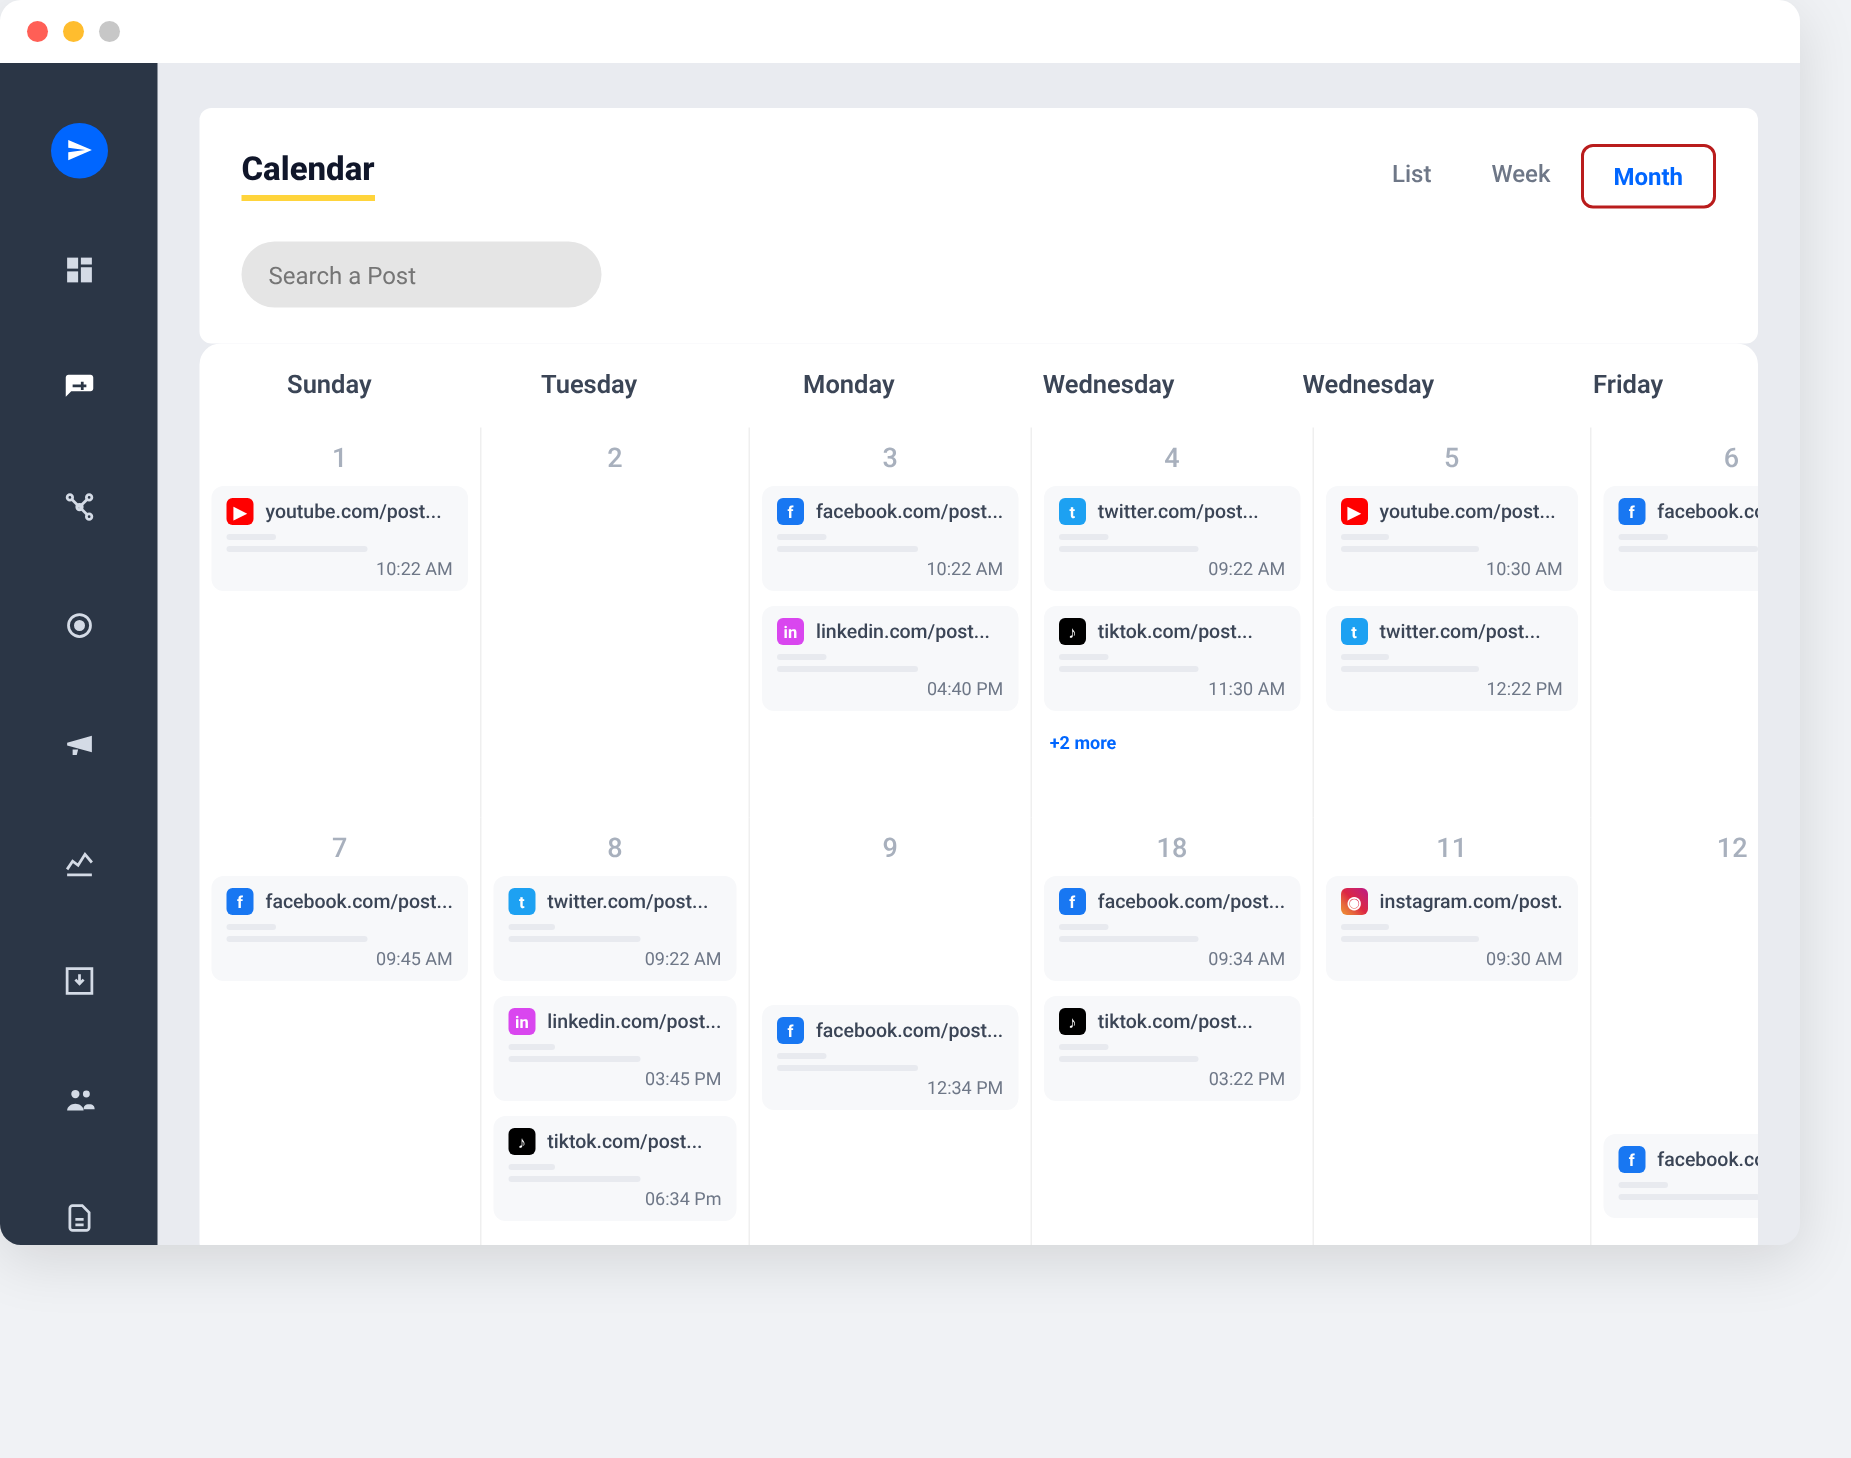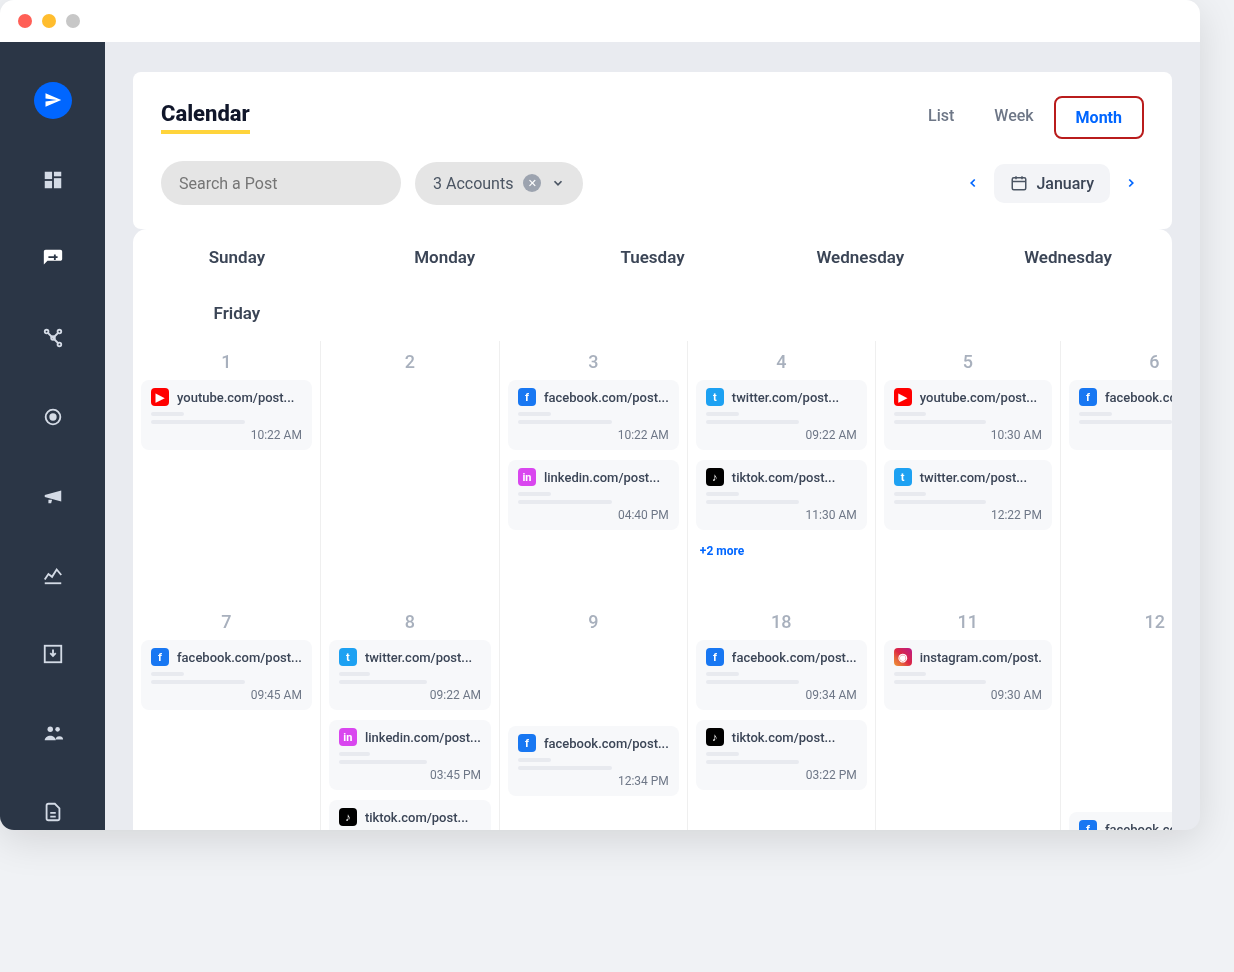--- a/index.html
+++ b/index.html
@@ -21,21 +21,21 @@
 .vtab{padding:10px 20px;border-radius:8px;font-size:16px;color:#6e7787;cursor:pointer;font-weight:500}
 .vtab.active{border:2px solid #b91c1c;color:#0066ff;font-weight:700}
 .controls{display:flex;align-items:center;gap:14px}
 .ctl{background:#e5e5e5;border-radius:24px;padding:12px 18px;display:flex;align-items:center;gap:10px;color:#4b5563;font-size:16px;cursor:pointer}
 .search{width:240px}
 .search input{border:none;background:transparent;outline:none;font-size:16px;color:#4b5563;flex:1}
 .month-nav{display:flex;align-items:center;gap:8px;margin-left:auto}
 .arrow{color:#0066ff;font-size:18px;cursor:pointer;padding:6px}
 .month-pill{background:#f3f4f7;border-radius:10px;padding:10px 16px;display:flex;align-items:center;gap:8px;color:#3b4556;font-size:16px;font-weight:500}
 .cal-card{background:#fff;border-radius:14px;overflow:hidden}
-.dow{display:grid;grid-template-columns:repeat(5,1fr)}
+.dow{display:grid;grid-template-columns:repeat(6,1fr)}
 .dow div{text-align:center;font-size:17px;color:#3b4556;font-weight:600;padding:18px 0}
 .grid{display:grid;grid-template-columns:repeat(6,1fr)}
 .cell{border-right:1px solid #efefef;padding:6px 8px 18px;min-height:260px}
 .cell:last-child{border-right:none}
 .daynum{text-align:center;font-size:18px;color:#a8b0bd;font-weight:500;padding:4px 0 8px}
 .post{background:#f7f8fa;border-radius:8px;padding:8px 10px;margin-bottom:10px;cursor:pointer}
 .post-top{display:flex;align-items:center;gap:8px;font-size:13px;color:#3b4556;font-weight:500}
 .pico{width:18px;height:18px;border-radius:4px;display:flex;align-items:center;justify-content:center;font-size:11px;color:#fff;font-weight:700;flex-shrink:0}
 .yt{background:#ff0000}.fb{background:#1877f2}.tw{background:#1da1f2}.li{background:#d946ef}.tk{background:#000}.ig{background:linear-gradient(45deg,#f09433,#e6683c,#dc2743,#cc2366,#bc1888)}
 .lines{margin-top:6px}
@@ -137,56 +137,28 @@
           </div>
         </div>
         <div class="controls">
           <div class="ctl search">
             <input placeholder="Search a Post" style="">
             <svg width="20" height="20" viewBox="0 0 24 24" fill="none" stroke="#4b5563" stroke-width="2.5">
                 <circle cx="11" cy="11" r="7"></circle>
                 <line x1="21" y1="21" x2="17" y2="17"></line>
               </svg>
           </div>
-          <div class="ctl">
-            <span>3 Accounts</span>
-            <span class="chip-x">✕</span>
-            <svg width="14" height="14" viewBox="0 0 24 24" fill="none" stroke="#4b5563" stroke-width="3">
-                <path d="M6 9l6 6 6-6"></path>
-              </svg>
-          </div>
-          <div class="month-nav">
-            <span class="arrow">
-              <svg width="14" height="14" viewBox="0 0 24 24" fill="none" stroke="#0066ff" stroke-width="3">
-                  <path d="M15 6l-6 6 6 6"></path>
-                </svg>
-            </span>
-            <div class="month-pill">
-              <svg width="18" height="18" viewBox="0 0 24 24" fill="none" stroke="#4b5563" stroke-width="2">
-                  <rect x="3" y="5" width="18" height="16" rx="2"></rect>
-                  <line x1="3" y1="10" x2="21" y2="10"></line>
-                  <line x1="8" y1="3" x2="8" y2="7"></line>
-                  <line x1="16" y1="3" x2="16" y2="7"></line>
-                </svg>
-              <span>January</span>
-            </div>
-            <span class="arrow">
-              <svg width="14" height="14" viewBox="0 0 24 24" fill="none" stroke="#0066ff" stroke-width="3">
-                  <path d="M9 6l6 6-6 6"></path>
-                </svg>
-            </span>
-          </div>
         </div>
       </div>
 
       <div class="cal-card">
         <div class="dow" id="dow">
             <div>Sunday</div>
+            <div>Tuesday</div>
             <div>Monday</div>
-            <div>Tuesday</div>
             <div>Wednesday</div>
             <div>Wednesday</div>
             <div>Friday</div>
           </div>
         <div class="grid" id="grid">
             <div class="cell">
               <div class="daynum">1</div>
               <div class="post">
                 <div class="post-top">
                   <div class="pico yt">▶</div>

